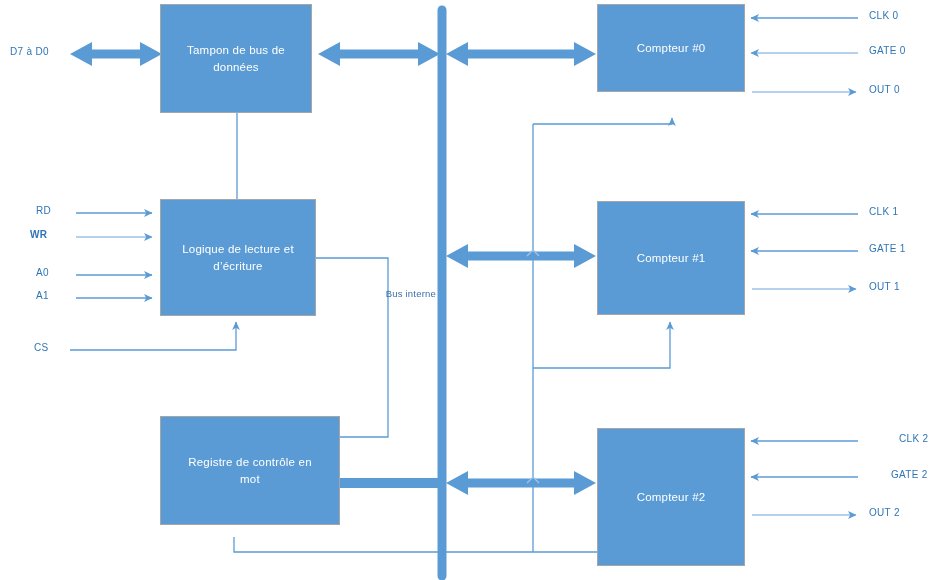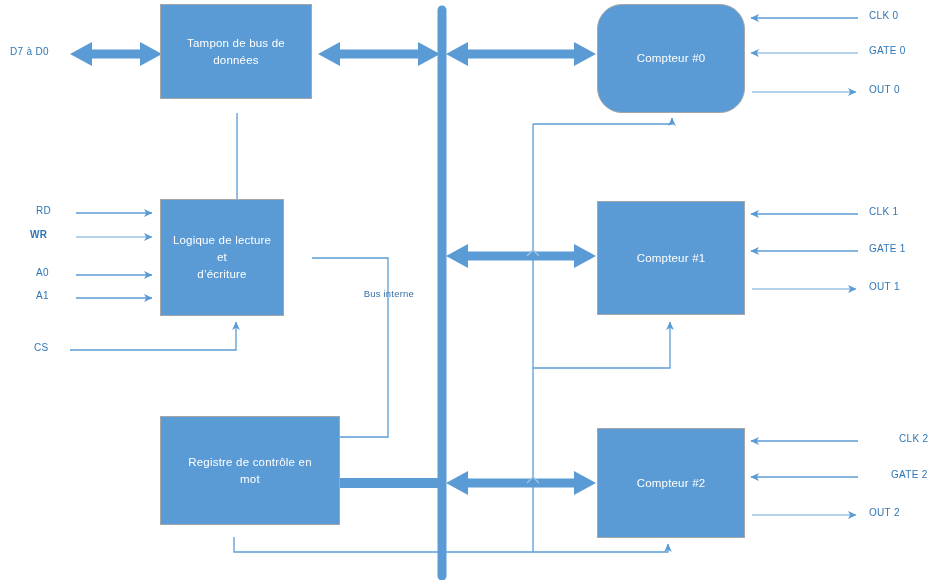--- a/index.html
+++ b/index.html
@@ -120,54 +120,54 @@
 
     <line x1="858" y1="214" x2="751" y2="214" stroke="#5B9BD5" stroke-width="1.3" marker-end="url(#thinArrow)"></line>
     <line x1="858" y1="251" x2="751" y2="251" stroke="#5B9BD5" stroke-width="1.3" marker-end="url(#thinArrow)"></line>
     <line x1="752" y1="289" x2="856" y2="289" stroke="#9DC3E6" stroke-width="1.3" marker-end="url(#thinArrow)"></line>
 
     <line x1="858" y1="441" x2="751" y2="441" stroke="#5B9BD5" stroke-width="1.3" marker-end="url(#thinArrow)"></line>
     <line x1="858" y1="477" x2="751" y2="477" stroke="#5B9BD5" stroke-width="1.3" marker-end="url(#thinArrow)"></line>
     <line x1="752" y1="515" x2="856" y2="515" stroke="#9DC3E6" stroke-width="1.3" marker-end="url(#thinArrow)"></line>
   </svg>
 
-  <div class="blk" style="left:160px;top:4px;width:152px;height:95px;">
+  <div class="blk" style="left:160px;top:4px;width:152px;height:109px;">
     <div>
       <span>Tampon de bus de</span>
       <span>données</span>
     </div>
   </div>
 
-  <div class="blk" style="left:160px;top:199px;width:124px;height:117px;">
+  <div class="blk" style="left:160px;top:199px;width:156px;height:117px;">
     <div>
       <span>Logique de lecture et</span>
       <span>d’écriture</span>
     </div>
   </div>
 
   <div class="blk" style="left:160px;top:416px;width:180px;height:109px;">
     <div>
       <span>Registre de contrôle en</span>
       <span>mot</span>
     </div>
   </div>
 
-  <div class="blk" style="left:597px;top:4px;width:148px;height:109px;border-radius:25px;">
+  <div class="blk" style="left:597px;top:4px;width:148px;height:88px;">
     <span>Compteur #0</span>
   </div>
 
   <div class="blk" style="left:597px;top:201px;width:148px;height:114px;">
     <span>Compteur #1</span>
   </div>
 
-  <div class="blk" style="left:597px;top:428px;width:148px;height:110px;">
+  <div class="blk" style="left:597px;top:428px;width:148px;height:138px;">
     <span>Compteur #2</span>
   </div>
 
-  <div class="lbl small" style="left:414px;top:288px;transform:translateX(-100%);padding-left:48px;">Bus interne</div>
+  <div class="lbl small" style="left:436px;top:288px;transform:translateX(-100%);padding-left:48px;">Bus interne</div>
 
   <div class="lbl" style="left:10px;top:46px;">D7 à D0</div>
   <div class="lbl" style="left:36px;top:205px;">RD</div>
   <div class="lbl" style="left:30px;top:229px;font-weight:bold;">WR</div>
   <div class="lbl" style="left:36px;top:267px;">A0</div>
   <div class="lbl" style="left:36px;top:290px;">A1</div>
   <div class="lbl" style="left:34px;top:342px;">CS</div>
 
   <div class="lbl r" style="left:869px;top:10px;">CLK 0</div>
   <div class="lbl r" style="left:869px;top:45px;">GATE 0</div>

